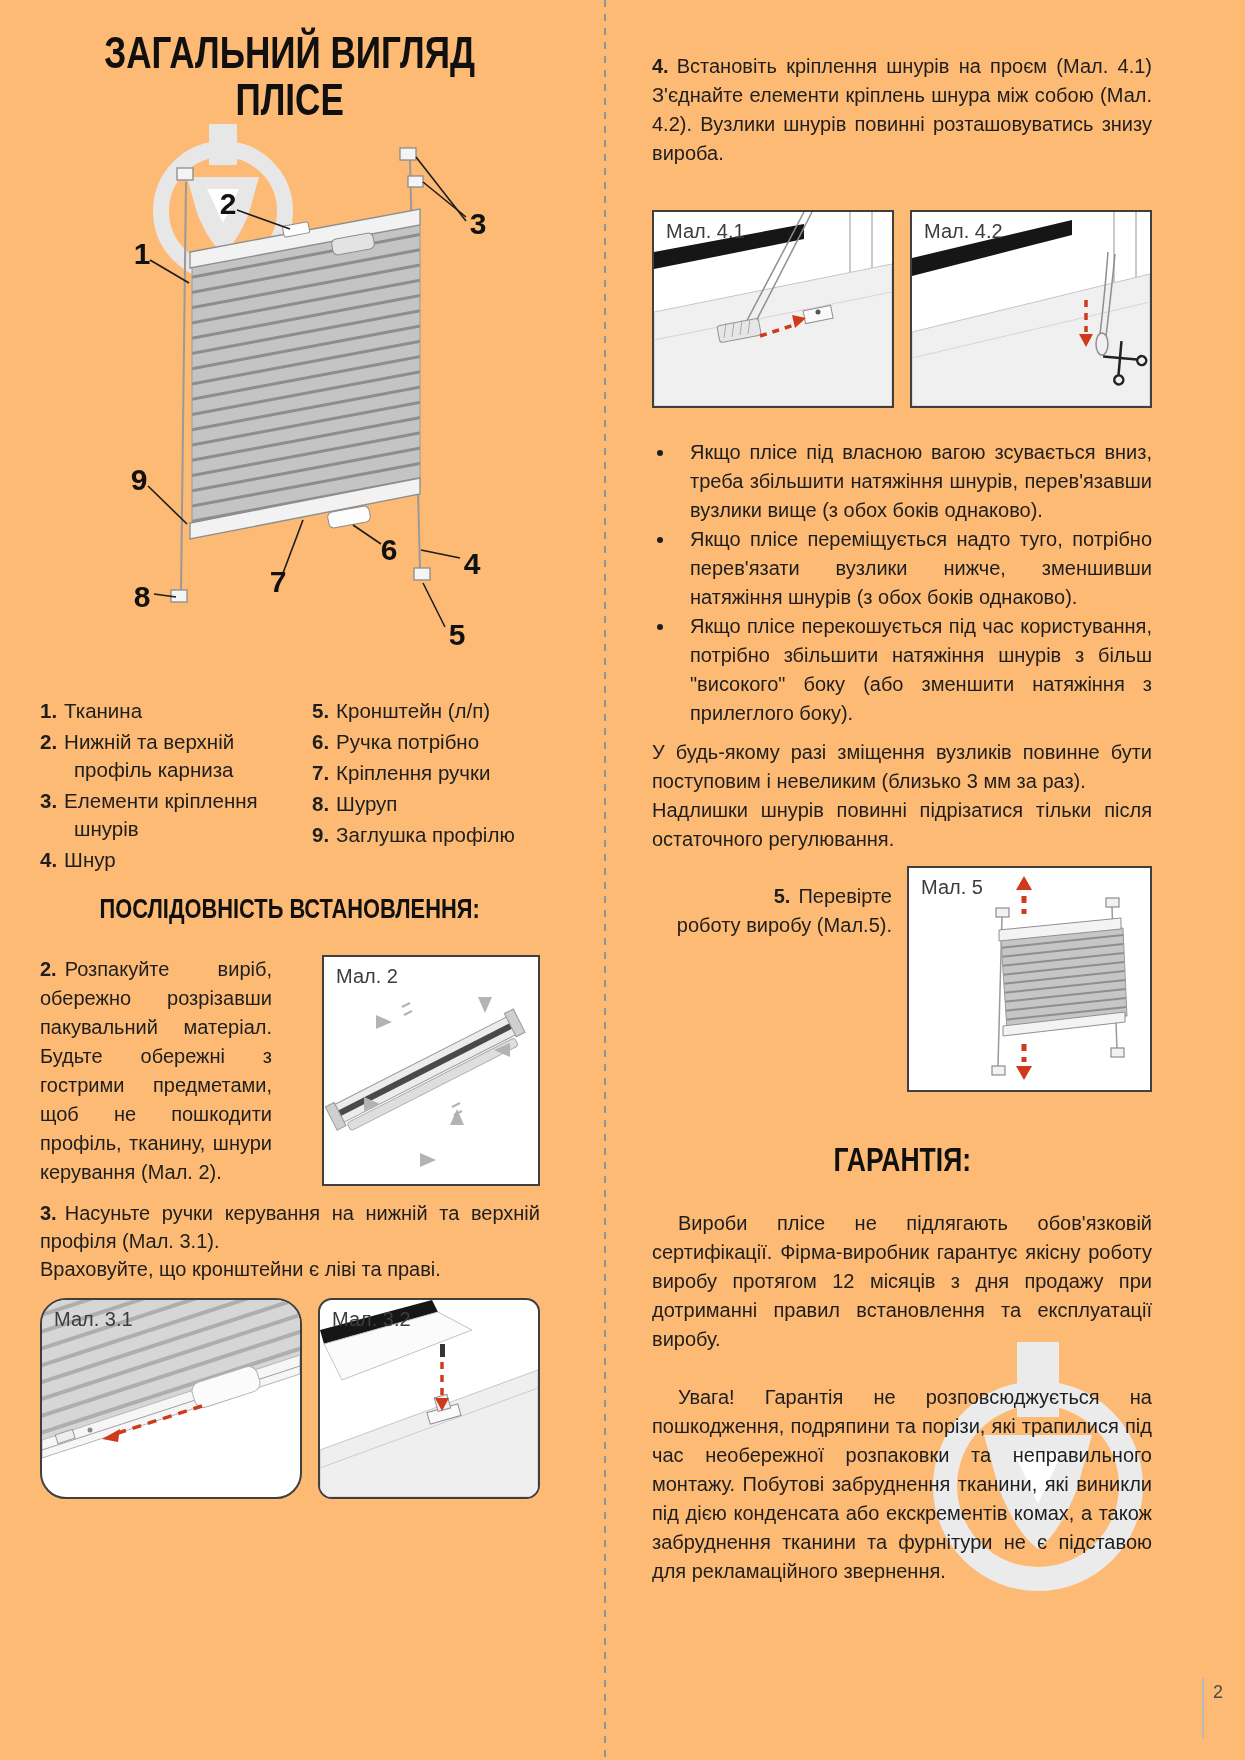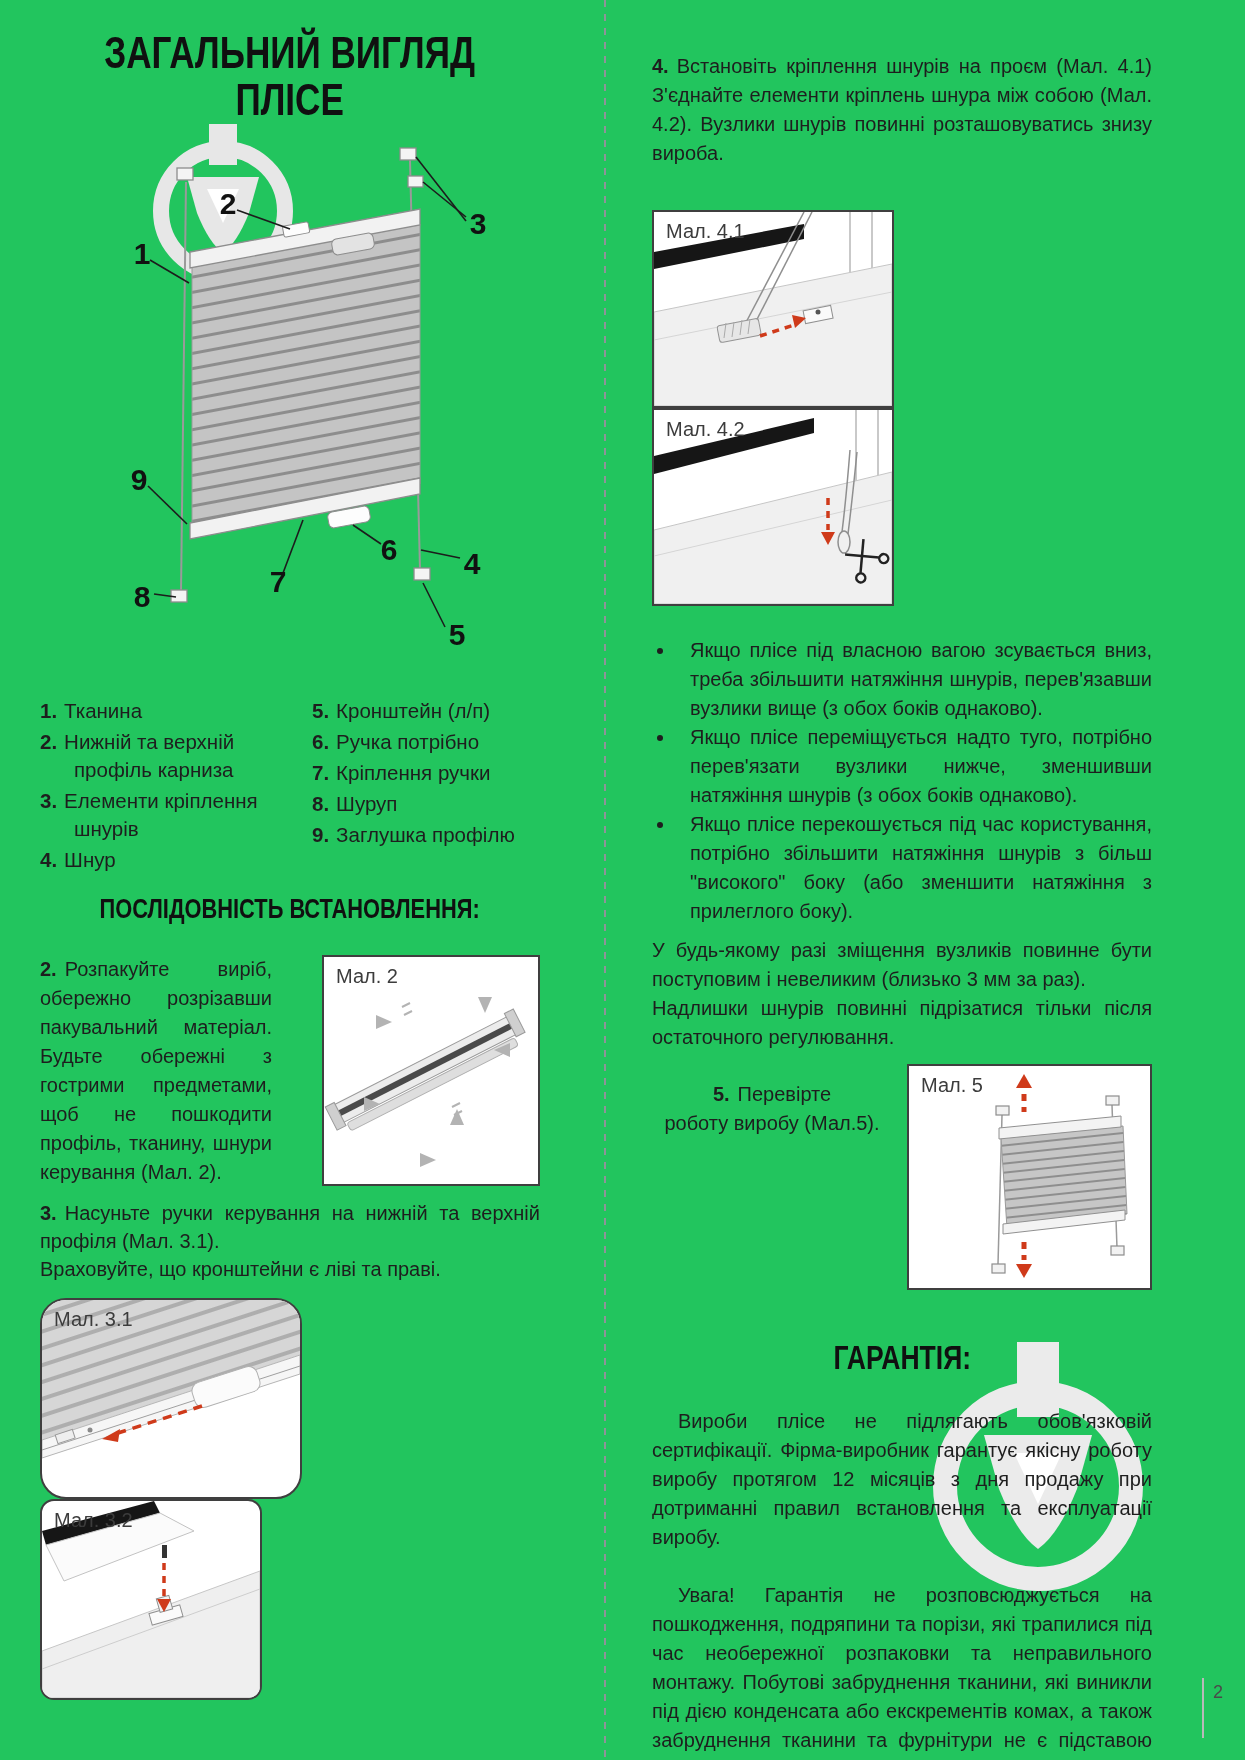--- a/index.html
+++ b/index.html
@@ -1,16 +1,16 @@
 <!DOCTYPE html>
 <html><head>
 <meta charset="utf-8">
 <style>
   html,body { margin:0; padding:0; background:#ffffff; }
-  .page { position:relative; width:1245px; height:1760px; background:#22c55e;
+  .page { position:relative; width:1245px; height:1760px; background:#fdba74;
           font-family:"Liberation Sans", sans-serif; color:#1e1e1e; overflow:hidden; }
   .divider { position:absolute; left:604px; top:0; width:2px; height:1760px;
              background:repeating-linear-gradient(to bottom,#8f9499 0 7px,transparent 7px 14px); }
   .col-left  { position:absolute; left:40px;  top:0; width:500px; }
   .col-right { position:absolute; left:652px; top:0; width:500px; }
 
   h1,h2 { margin:0; text-align:center; font-weight:800; color:#101010; }
   h1 { margin-top:30px; font-size:45px; line-height:1.04; }
   .cond { display:inline-block; transform:scaleX(0.78); transform-origin:50% 0; white-space:nowrap; }
   .subtitle { margin-top:10px; text-align:center; font-size:23px; font-weight:800; line-height:1.24; color:#101010; }
@@ -29,32 +29,32 @@
   .legend li { padding-left:34px; text-indent:-34px; margin-bottom:3px; }
   .lnum { font-weight:bold; margin-right:7px; }
 
   .step2-row { display:flex; justify-content:space-between; margin-top:30px; }
   .step2-text { width:232px; }
   .figure { position:relative; border:2px solid #3f3f3f; background:#fff; box-sizing:border-box; overflow:hidden; }
   .figure .flabel { position:absolute; top:8px; left:12px; font-size:20px; color:#3c3c3c; z-index:2; }
   .fig2 { width:218px; height:231px; }
   .step3 { margin-top:12px; }
   .step3 p { line-height:28px; }
-  .figs-row { display:flex; justify-content:space-between; margin-top:15px;flex-direction:column; }
+  .figs-row { display:flex; justify-content:space-between; margin-top:15px; }
   .fig31 { width:262px; height:201px;border-radius:26px; }
   .fig32 { width:222px; height:201px;border-radius:14px; }
 
   .step4 { margin-top:52px; }
   .figs-row-r { margin-top:42px; }
   .fig41,.fig42 { width:242px; height:198px; }
   .bullets { margin:30px 0 0; padding-left:24px; font-size:20px; line-height:29px; }
   .bullets li { padding-left:14px; text-align:justify; margin:0; }
   .note { margin-top:10px; }
   .step5-row { display:flex; justify-content:space-between; margin-top:12px; }
-  .step5-text { width:240px; padding-top:16px; text-align:center; }
+  .step5-text { width:240px; padding-top:16px; text-align:right; }
   .fig5 { width:245px; height:226px; }
   .warranty-p { position:relative; z-index:1; }
   .w1 { margin-top:30px; text-indent:26px; }
   .w2 { margin-top:29px; text-indent:26px; }
   .watermark2 { position:absolute; left:272px; top:1342px; z-index:0; }
 
   .pagenum { position:absolute; left:1202px; top:1678px; display:flex; align-items:flex-start; }
   .pagenum .vline { width:2px; height:60px; background:#b9b9b9; margin-right:9px; }
   .pagenum span { font-size:18px; color:#4a4a4a; padding-top:4px; }
 </style>

